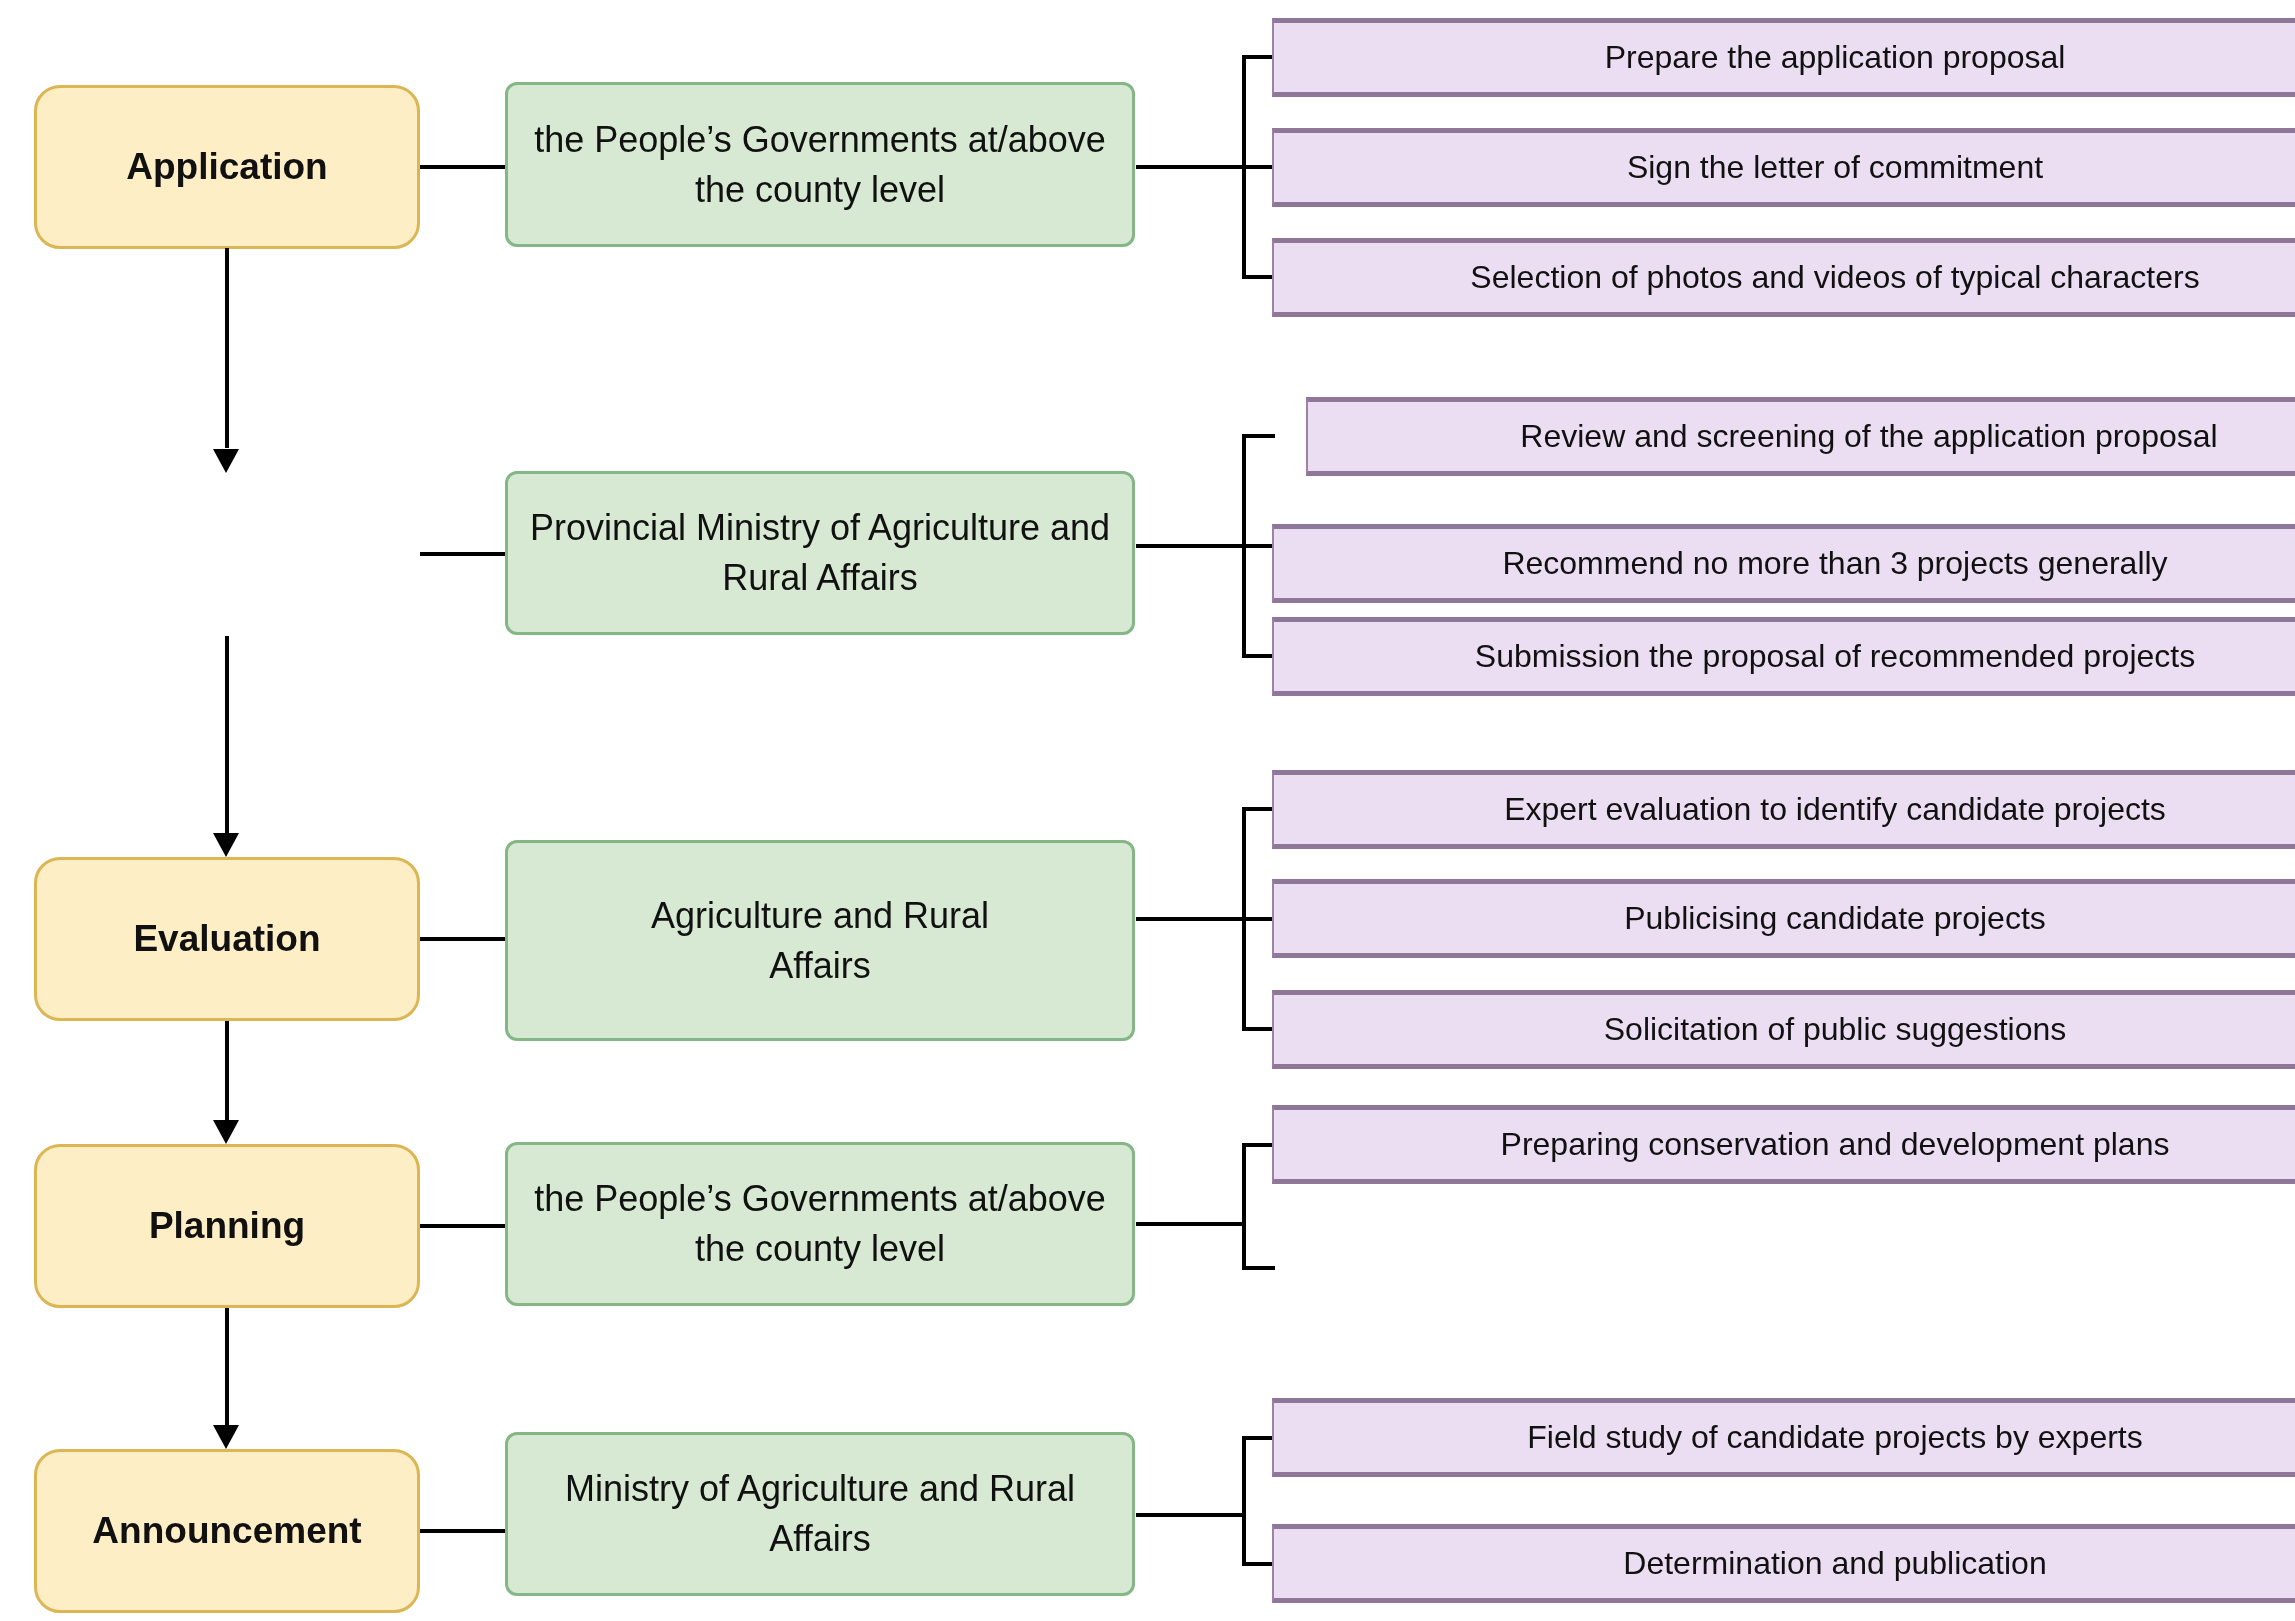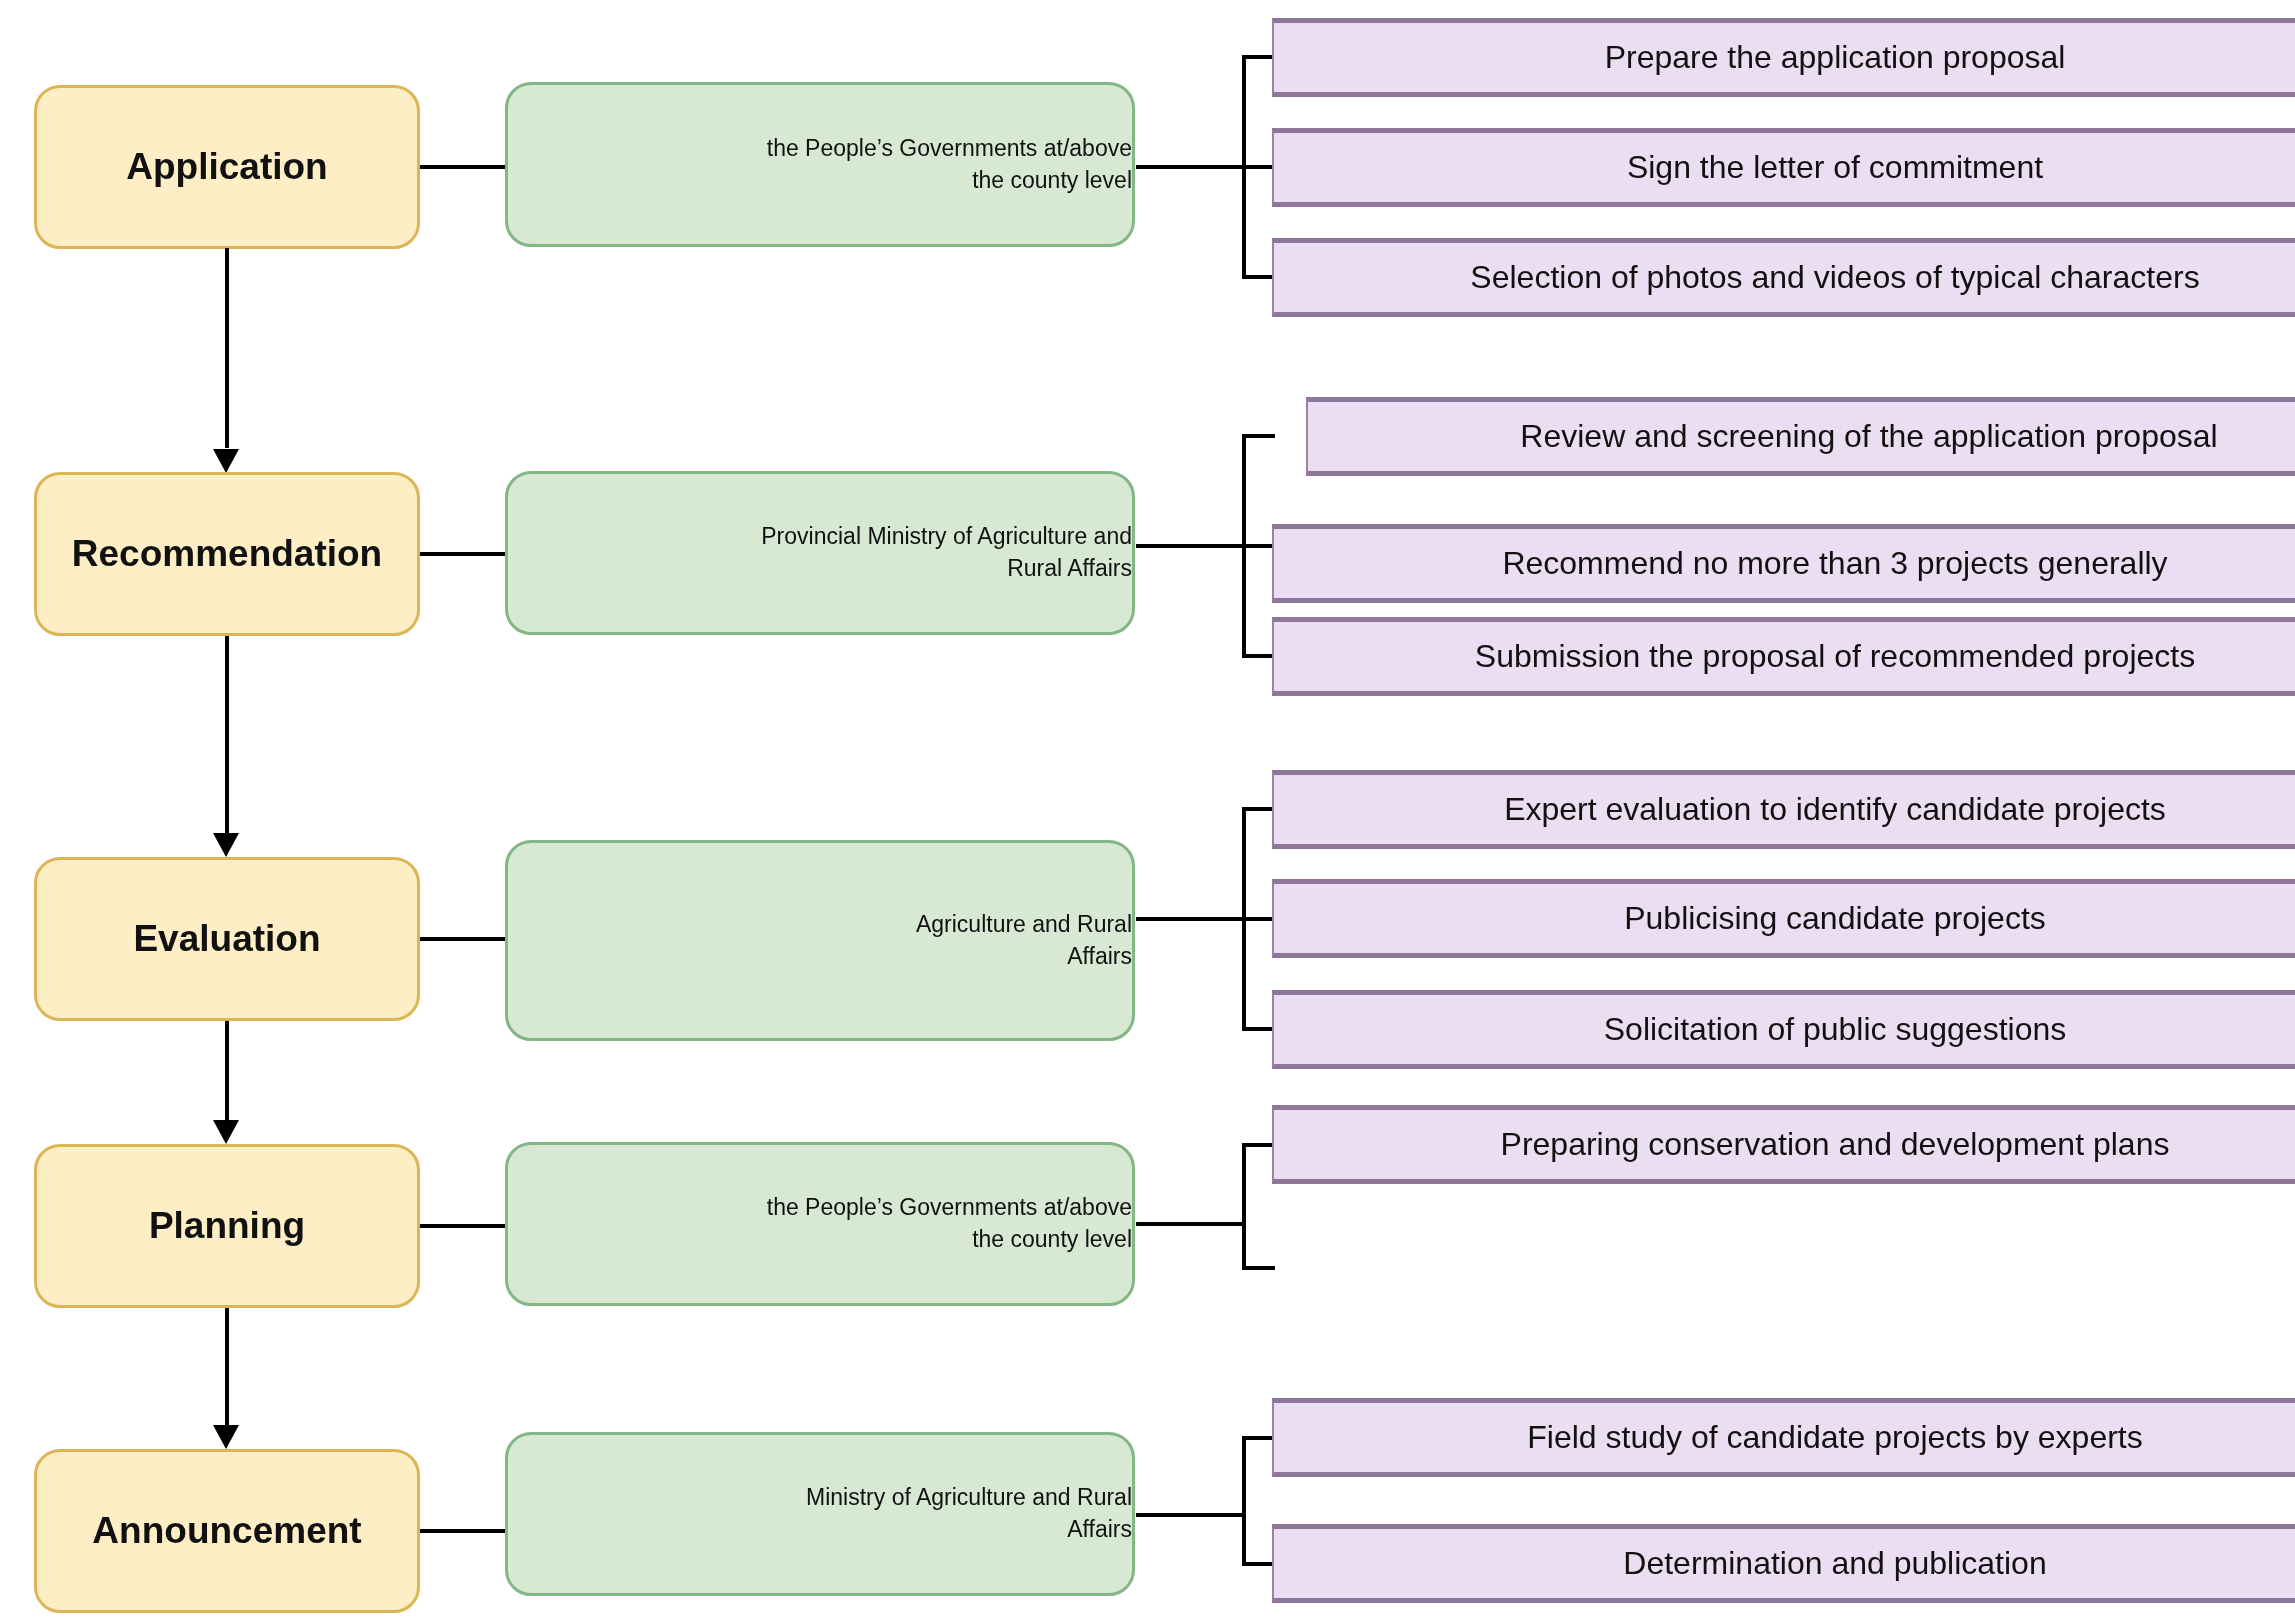--- a/index.html
+++ b/index.html
@@ -3,23 +3,23 @@
 <meta charset="utf-8">
 <style>
   html,body{margin:0;padding:0;background:#ffffff;}
   body{width:2295px;height:1622px;position:relative;font-family:"Liberation Sans",sans-serif;color:#111;}
   .canvas{position:absolute;inset:0;}
   .stage{position:absolute;left:34px;width:386px;height:164px;box-sizing:border-box;
          background:#fdeec6;border:3.4px solid #dcb654;border-radius:26px;
          display:flex;align-items:center;justify-content:center;
          font-size:37px;font-weight:bold;text-align:center;}
   .org{position:absolute;left:505px;width:630px;box-sizing:border-box;
-       background:#d7e9d2;border:3.4px solid #85b686;border-radius:26px;
-       display:flex;flex-direction:column;align-items:flex-end;justify-content:center;
-       font-size:23px;line-height:1.38;text-align:center;}
+       background:#d7e9d2;border:3.4px solid #85b686;border-radius:12px;
+       display:flex;flex-direction:column;align-items:center;justify-content:center;
+       font-size:36px;line-height:1.38;text-align:center;}
   .org .line{display:block;}
   .task{position:absolute;left:1272px;width:1126px;height:79px;box-sizing:border-box;
         background:#ecdef2;border:2.8px solid #9c83a6;border-top:5.7px solid #8e7799;border-bottom:5.7px solid #8e7799;
         display:flex;align-items:center;justify-content:center;
         font-size:32px;text-align:center;}
   .hline{position:absolute;height:4px;background:#000;}
   .vline{position:absolute;width:4px;background:#000;}
   .stub{position:absolute;left:1242px;width:33px;height:4px;background:#000;}
   .stem{position:absolute;left:225px;width:4px;background:#000;}
   .head{position:absolute;left:213px;width:0;height:0;
@@ -48,23 +48,20 @@
   </div>
   <div class="task" style="top:128px;">
     <span>Sign the letter of commitment</span>
   </div>
   <div class="task" style="top:238px;">
     <span>Selection of photos and videos of typical characters</span>
   </div>
   <div class="stem" style="top:248px;height:200px;"></div>
   <div class="head" style="top:449px;"></div>
 
-  <div class="stage" style="top:472px;">
-    <span>Recommendation</span>
-  </div>
   <div class="hline" style="left:420px;width:85px;top:552px;"></div>
   <div class="org" style="top:471px;height:164px;">
     <span class="line">Provincial Ministry of Agriculture and</span>
     <span class="line">Rural Affairs</span>
   </div>
   <div class="hline" style="left:1136px;width:108px;top:544px;"></div>
   <div class="vline" style="left:1242px;top:434px;height:224px;"></div>
   <div class="stub" style="top:434px;"></div>
   <div class="stub" style="top:544px;"></div>
   <div class="stub" style="top:654px;"></div>

